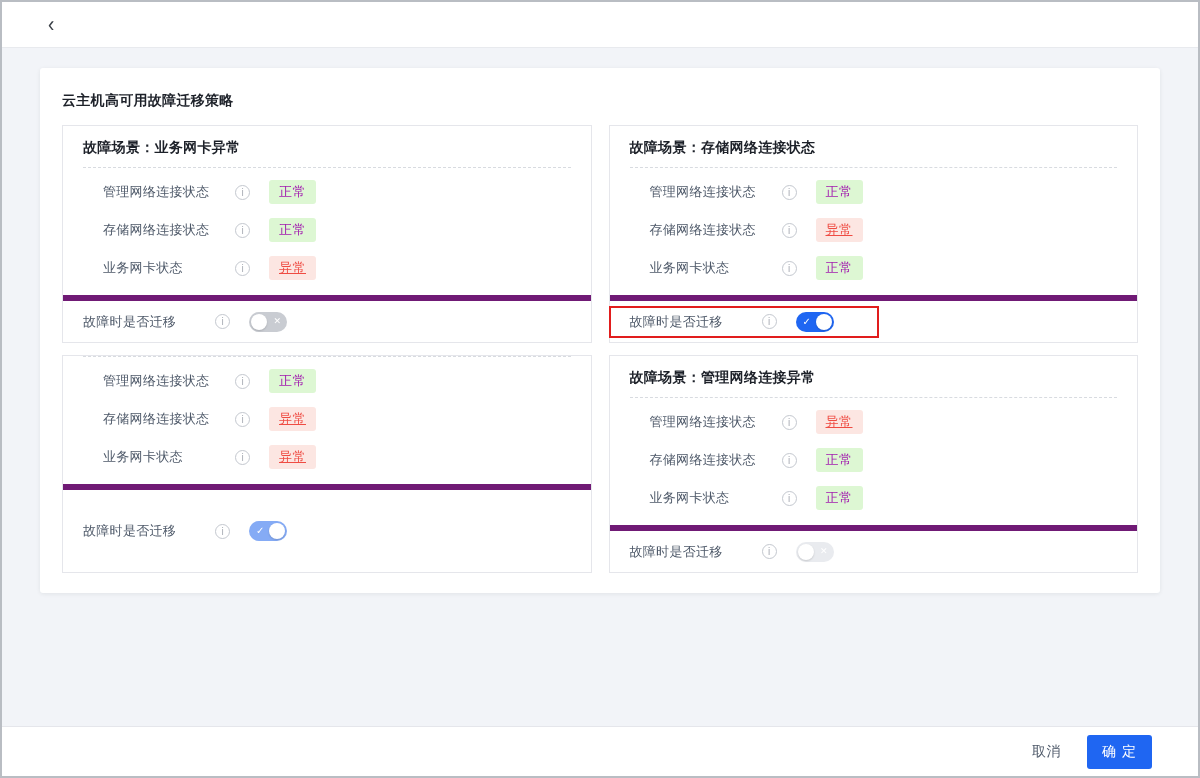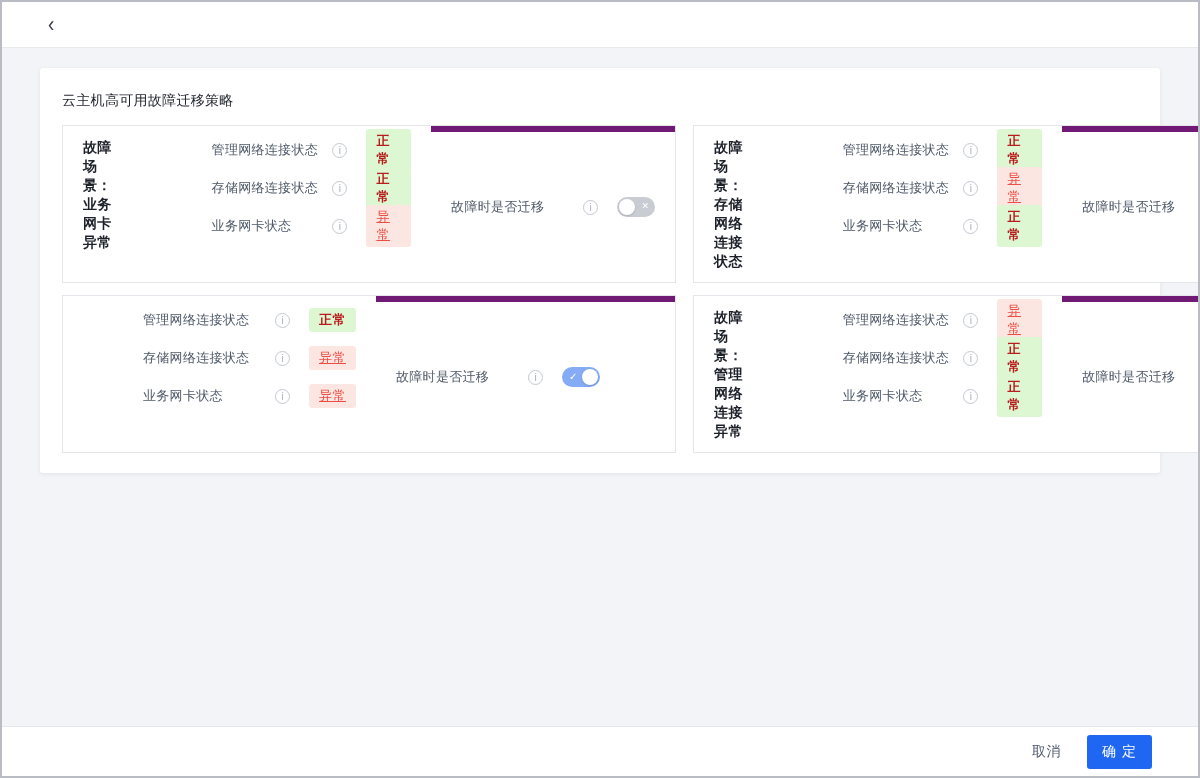--- a/index.html
+++ b/index.html
@@ -31,54 +31,54 @@
 
   
   .main { flex: 1 1 auto; overflow: hidden; }
   .panel {
     margin: 20px 38px 0 38px;
     background: #ffffff;
     border-radius: 3px;
     box-shadow: 0 1px 4px rgba(31,35,41,.08);
     padding: 24px 22px 20px 22px;
   }
-  .panel-title { font-size: 14px; font-weight: normal; color: #1d2129; margin-bottom: 15px; letter-spacing: .3px; }
+  .panel-title { font-size: 14px; font-weight: bold; color: #1d2129; margin-bottom: 15px; letter-spacing: .3px; }
 
   .grid {
     display: grid;
     grid-template-columns: 1fr 1fr;
     column-gap: 17px; row-gap: 12px;
   }
   .card {
     border: 1px solid #e5e6eb;
     background: #fff;
-    height: 158px;
+    height: 218px;
     position: relative;
-    display: flex; flex-direction: row;
+    display: flex; flex-direction: column;
   }
   .card-header {
     padding: 12px 20px 10px 20px;
     font-size: 14px; font-weight: bold; color: #1d2129;
     line-height: 19px; letter-spacing: .3px;
   }
   .dashed { border-top: 1px dashed #d8dbe0; margin: 0 20px; }
   .card-body { padding: 5px 20px 8px 20px; }
   .s-row { height: 38px; display: flex; align-items: center; margin-left: 20px; }
   .lbl { width: 132px; font-size: 13px; color: #4e5969; letter-spacing: .3px; }
   .info {
     width: 15px; height: 15px; border-radius: 50%;
     border: 1px solid #c4c8cf; color: #a9adb5;
     font-size: 10px; line-height: 13px; text-align: center;
     display: inline-block; margin-right: 19px; cursor: pointer;
     font-style: normal; flex: 0 0 15px;
   }
   .badge {
     font-size: 13px; padding: 3px 10px; border-radius: 3px; letter-spacing: .5px;
   }
-  .badge-normal   { background: #ddf7d3; color: #b91c1c; font-weight: bold; }
+  .badge-normal   { background: #ddf7d3; color: #a21caf; }
   .badge-abnormal { background: #fce6e2; color: #ef4c43; text-decoration: underline; }
 
   .card-foot {
     border-top: 6px solid #701a75;
     flex: 1 1 auto;
     display: flex; align-items: center;
     padding: 0 20px;
   }
 
   

